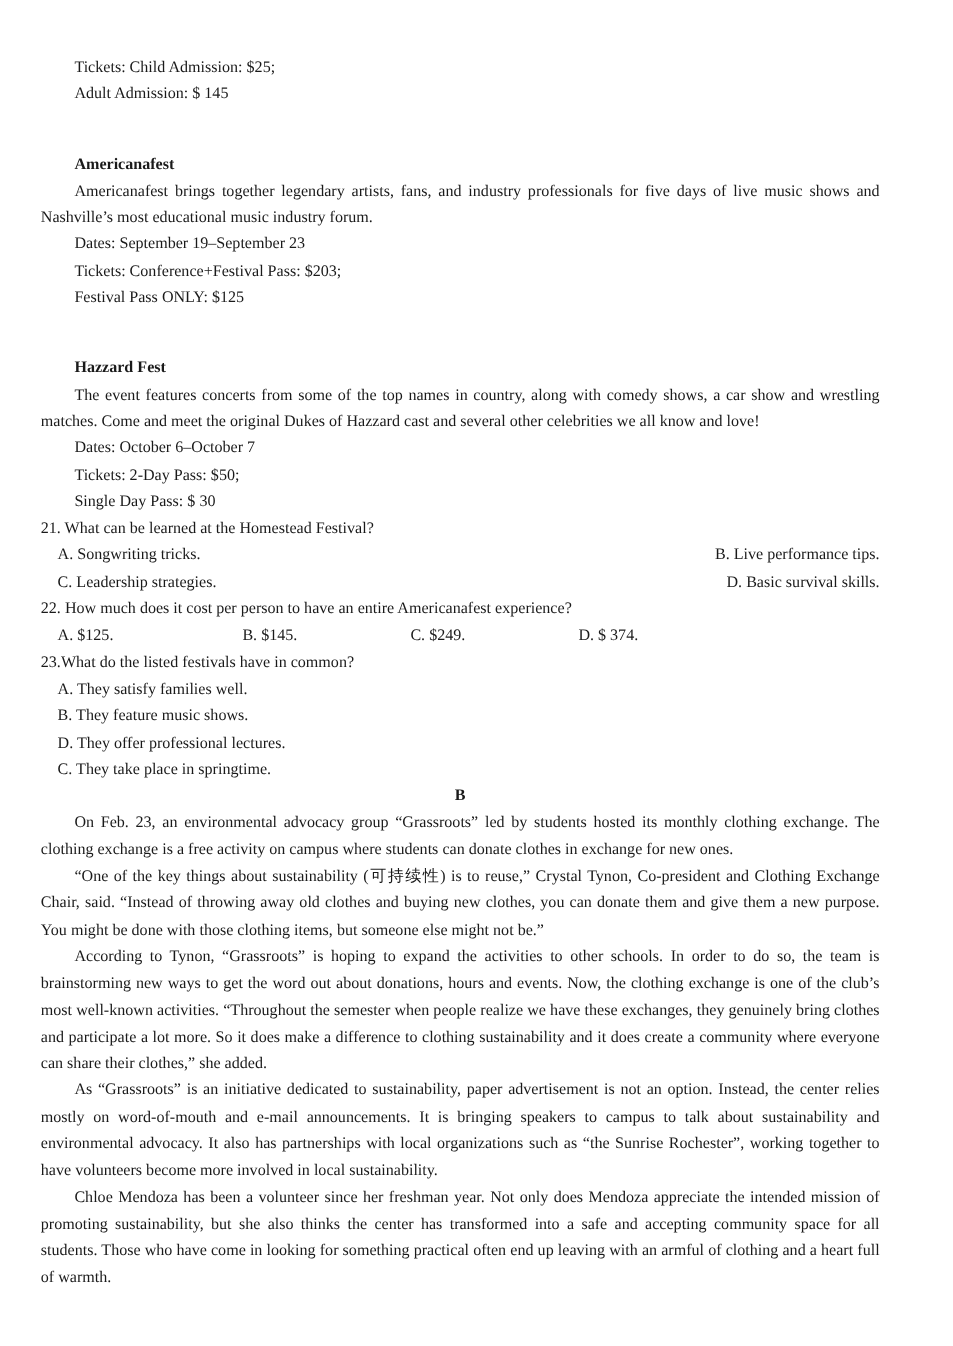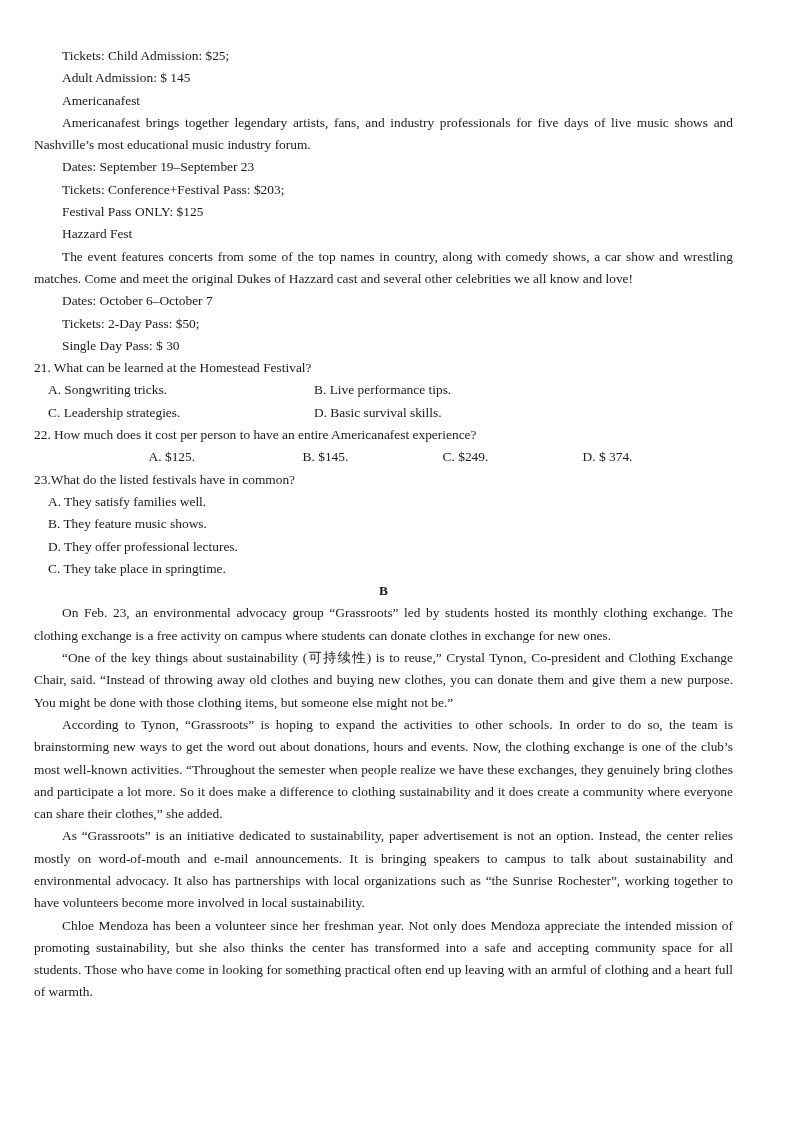--- a/index.html
+++ b/index.html
@@ -5,28 +5,28 @@
   html, body { margin: 0; padding: 0; background: #ffffff; }
   body {
     width: 794px; height: 1122px; overflow: hidden; position: relative;
     font-family: "Liberation Serif", "DejaVu Serif", serif;
     font-size: 13.4px; color: #1a1a1a;
   }
   .page { position: absolute; left: 34px; top: 45px; width: 699px; }
   .line { height: 22.3px; line-height: 22.3px; white-space: nowrap; }
   .ind { padding-left: 28px; }
   .opt-ind { padding-left: 14px; }
-  .bold { font-weight: normal; }
+  .bold { font-weight: bold; margin-top: 36px; }
   .para { line-height: 22.3px; text-align: justify; text-indent: 28px; margin: 0; }
   .center { text-align: center; font-weight: bold; }
-  .opts4 { display: flex; padding-left: 14px; height: 22.3px; line-height: 22.3px; justify-content: center; }
+  .opts4 { display: flex; padding-left: 14px; height: 22.3px; line-height: 22.3px; }
   .opts4 span:nth-child(1) { width: 154px; }
   .opts4 span:nth-child(2) { width: 140px; }
   .opts4 span:nth-child(3) { width: 140px; }
-  .opts2 { display: flex; padding-left: 14px; height: 22.3px; line-height: 22.3px; }
+  .opts2 { display: flex; padding-left: 14px; height: 22.3px; line-height: 22.3px; justify-content: space-between; }
   .opts2 span:nth-child(1) { width: 266px; }
 </style>
 </head>
 <body>
 
 <div class="page">
 
   <div class="line ind">Tickets: Child Admission: $25;</div>
   <div class="line ind">Adult Admission: $ 145</div>
 

